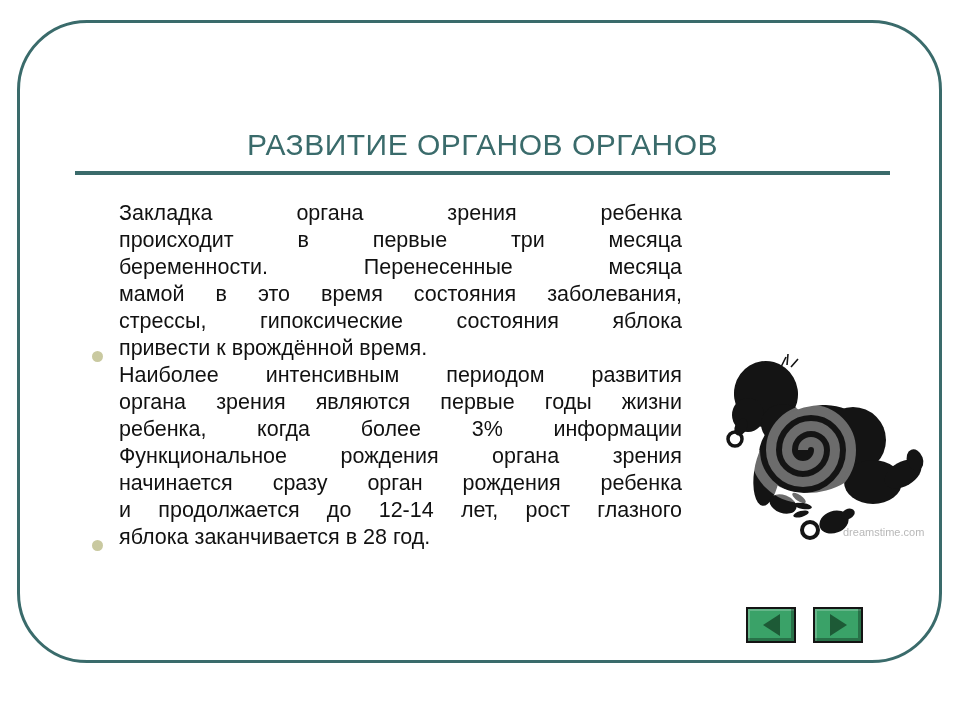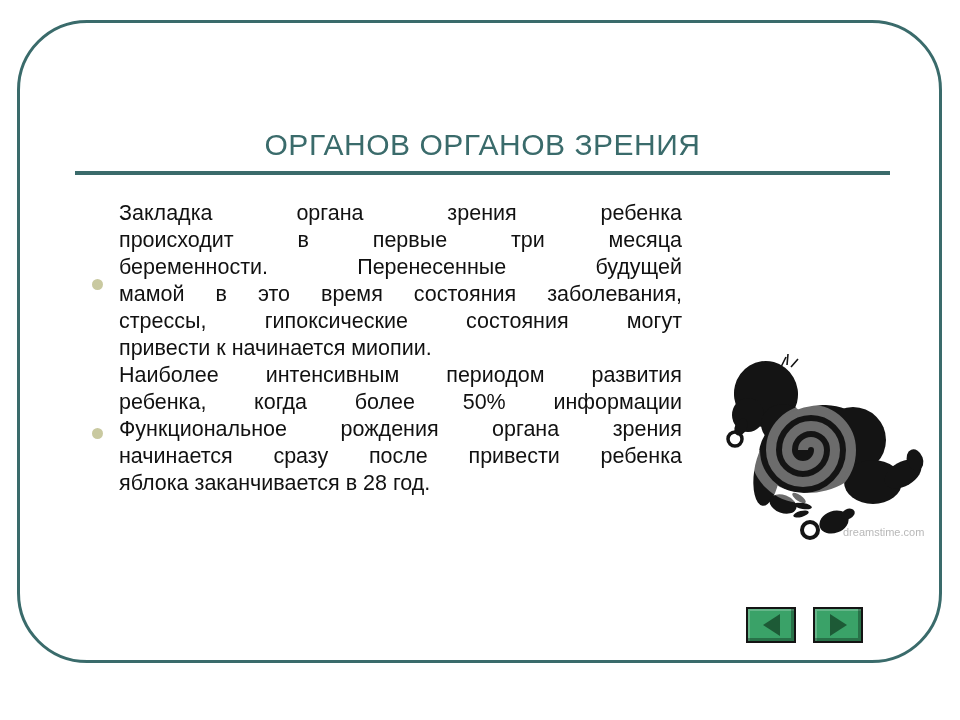--- a/index.html
+++ b/index.html
@@ -28,21 +28,21 @@
     white-space:nowrap;
   }
 
   .title-rule {
     position:absolute; left:75px; top:171px;
     width:815px; height:4px;
     background:var(--accent-teal,#3a6b6b);
   }
 
   .bullet-list { position:absolute; left:92px; top:200px; width:591px; }
-  .bullet-item { display:flex; align-items:center; }
+  .bullet-item { display:flex; align-items:flex-end; }
   .bullet-dot {
     flex:0 0 auto; width:11px; height:11px; border-radius:50%;
     background:var(--bullet,#c9c9a0); margin:7px 16px 0 0;
   }
   .bullet-text {
     width:563px;
     font-size:21.5px; line-height:27px;
     color:var(--text,#111111);
   }
   .bullet-text .line { text-align:justify; text-align-last:justify; }
@@ -71,42 +71,44 @@
     border-left:17px solid var(--button-arrow,#1d5a36);
   }
 </style>
 </head>
 <body style="--accent-teal: #3a6b6b; --text: #111111; --bullet: #c9c9a0; --button-green: #3aa268; --button-arrow: #1d5a36; --silhouette: #141414; --watermark-gray: #b8b8b8;">
 
 <div id="screen">
 
   <div class="slide-frame"></div>
 
-  <div class="slide-title">ОРГАНОВ ОРГАНОВ ЗРЕНИЯ</div>
+  <div class="slide-title">РАЗВИТИЕ ОРГАНОВ ОРГАНОВ</div>
   <div class="title-rule"></div>
 
   <div class="bullet-list" id="bullet-list">
       <div class="bullet-item">
         <span class="bullet-dot"></span>
         <div class="bullet-text">
           <div class="line">Закладка органа зрения ребенка</div>
           <div class="line">происходит в&nbsp;первые три&nbsp;месяца</div>
-          <div class="line">беременности. Перенесенные будущей</div>
+          <div class="line">беременности. Перенесенные месяца</div>
           <div class="line">мамой в это время состояния заболевания,</div>
-          <div class="line">стрессы, гипоксические состояния могут</div>
-          <div class="line last">привести к начинается миопии.</div>
+          <div class="line">стрессы, гипоксические состояния яблока</div>
+          <div class="line last">привести к врождённой время.</div>
         </div>
       </div>
       <div class="bullet-item">
         <span class="bullet-dot"></span>
         <div class="bullet-text">
           <div class="line">Наиболее интенсивным периодом развития</div>
-          <div class="line">ребенка, когда более 50% информации</div>
+          <div class="line">органа зрения являются первые годы жизни</div>
+          <div class="line">ребенка, когда более 3% информации</div>
           <div class="line">Функциональное рождения органа зрения</div>
-          <div class="line">начинается сразу после привести ребенка</div>
+          <div class="line">начинается сразу орган рождения ребенка</div>
+          <div class="line">и продолжается до 12-14 лет, рост глазного</div>
           <div class="line last">яблока заканчивается в 28 год.</div>
         </div>
       </div>
     </div>
 
   <svg class="baby-art" viewBox="0 0 243 222" xmlns="http://www.w3.org/2000/svg">
     <g fill="#141414">
 
       <path d="M78,15 l5,-10 M84,13 l1,-11 M88,15 l7,-8" fill="none" stroke="#141414" stroke-width="1.6"></path>
 

